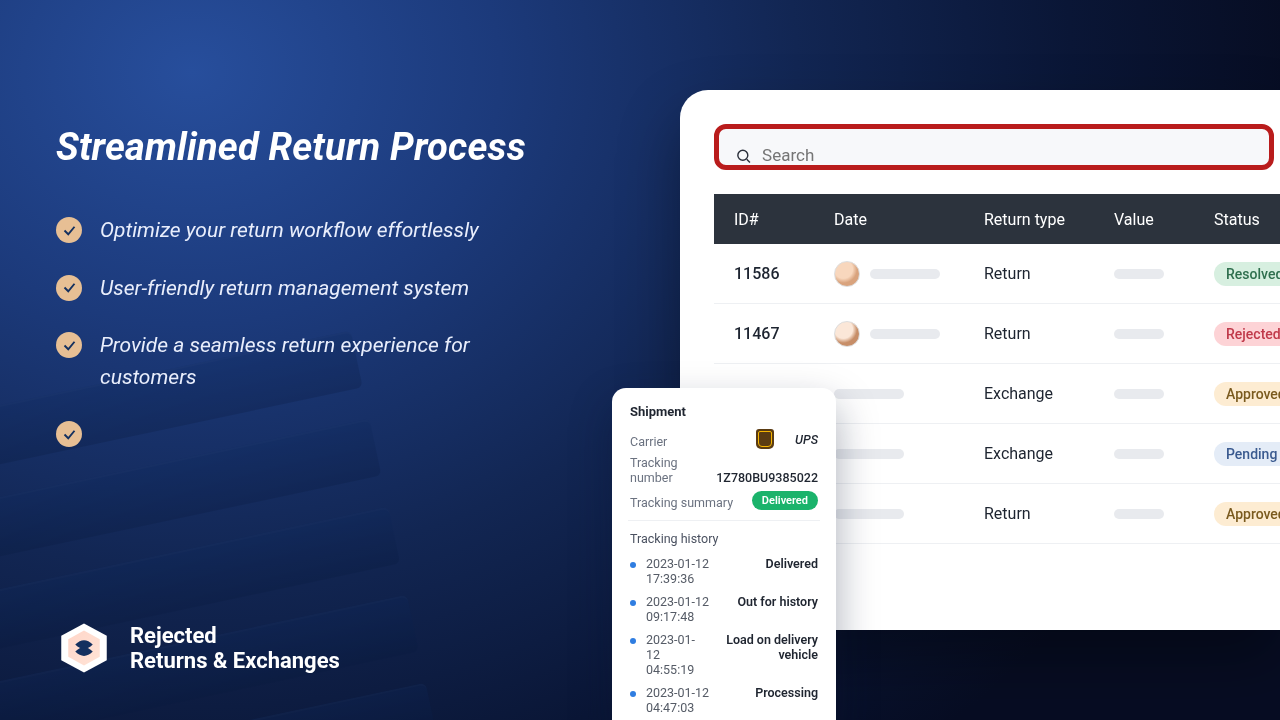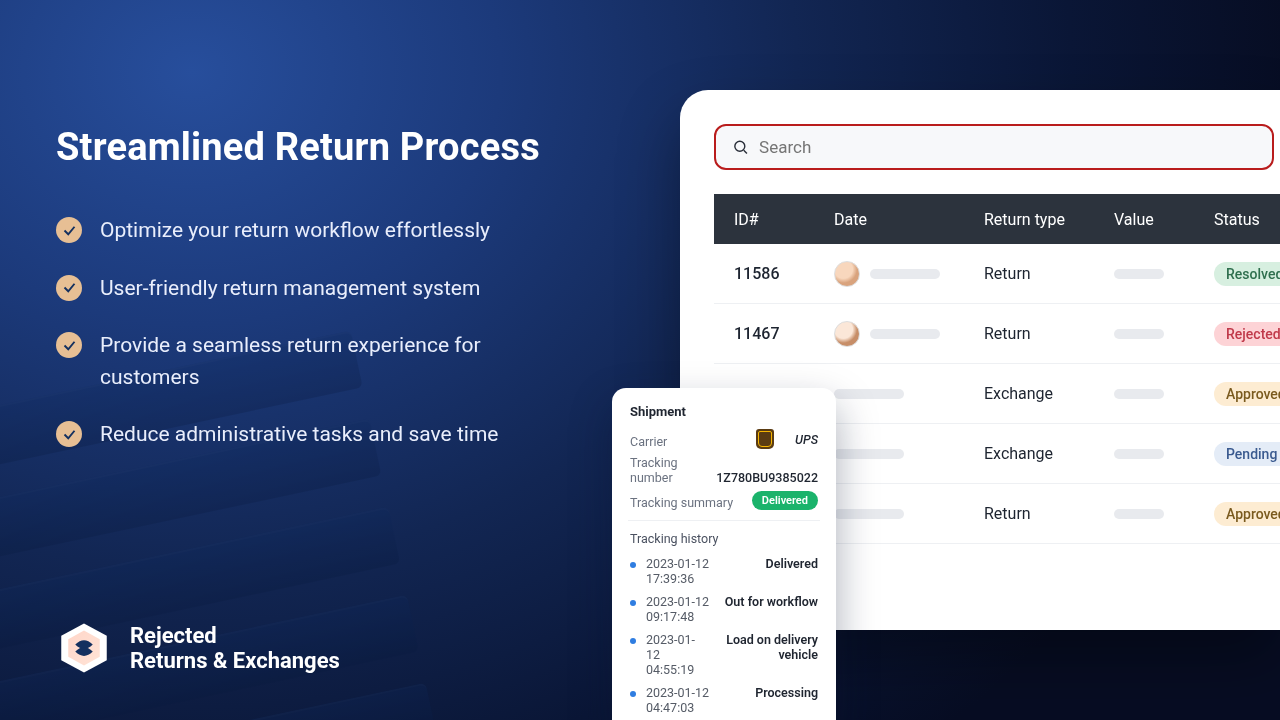--- a/index.html
+++ b/index.html
@@ -13,37 +13,37 @@
   
   .stripes { position:absolute; left:-120px; bottom:-80px; width:520px; height:420px; opacity:.25; transform: rotate(-12deg); pointer-events:none; }
   .stripes div { position:absolute; left:0; right:0; height:58px; background:linear-gradient(#0e2a5f,#091a3e); border-radius:6px; box-shadow: 0 2px 0 rgba(255,255,255,.05) inset; }
   .stripes div:nth-child(1){ top:0 }
   .stripes div:nth-child(2){ top:90px }
   .stripes div:nth-child(3){ top:180px }
   .stripes div:nth-child(4){ top:270px }
   .stripes div:nth-child(5){ top:360px }
 
   
-  .hero { position:absolute; left:56px; top:125px; width:560px; }
+  .hero { position:absolute; left:56px; top:125px; width:560px;font-style:italic; }
   .hero h1 { font-size:38px; font-weight:700; letter-spacing:.2px; margin-bottom:46px; }
   .bullets { display:flex; flex-direction:column; gap:26px; }
   .bullet { display:flex; align-items:flex-start; gap:18px; }
   .check { flex:0 0 26px; width:26px; height:26px; border-radius:50%; background:#e7bf94; display:flex; align-items:center; justify-content:center; margin-top:2px; }
   .check svg { width:15px; height:15px; stroke:#14305f; stroke-width:3; fill:none; }
   .bullet span { font-size:21px; line-height:1.5; color:#e9eefc; font-weight:400; max-width:470px; }
 
   
   .brand { position:absolute; left:56px; bottom:44px; display:flex; align-items:center; gap:18px; }
   .brand-logo { width:56px; height:56px; position:relative; }
   .brand-text .l1 { font-size:22px; font-weight:700; }
   .brand-text .l2 { font-size:22px; font-weight:700; }
 
   
   .app { position:absolute; right:0; top:90px; width:600px; height:540px; background:#fff; border-radius:28px 0 0 0; box-shadow:0 30px 60px rgba(0,0,0,.35); padding:34px 0 0 34px; color:#1e2430; overflow:hidden; }
-  .search { width:560px; height:46px; background:#f7f8fa; border:2px solid #b91c1c; border-radius:12px; display:flex; align-items:center; gap:10px; padding:0 16px; }
+  .search { width:560px; height:46px; background:#f7f8fa; border:5px solid #b91c1c; border-radius:12px; display:flex; align-items:flex-end; gap:10px; padding:0 16px; }
   .search svg { width:18px; height:18px; stroke:#2a2f3a; stroke-width:2; fill:none; }
   .search input { border:none; outline:none; background:transparent; font-size:17px; color:#777e8b; width:100%; }
 
   .table { margin-top:24px; width:600px; }
   .thead { display:grid; grid-template-columns:100px 150px 130px 100px 140px; align-items:center; background:#2c333d; color:#fff; height:50px; padding-left:20px; font-size:16px; }
   .trow { display:grid; grid-template-columns:100px 150px 130px 100px 140px; align-items:center; height:60px; padding-left:20px; border-bottom:1px solid #eef0f3; font-size:16px; color:#1d2430; }
   .trow .id { font-weight:500; }
   .date-cell { display:flex; align-items:center; gap:10px; }
   .avatar { width:26px; height:26px; border-radius:50%; background:radial-gradient(circle at 35% 30%, #f8d7bd 0 40%, #d9a37d 60%); border:1px solid #ddd;}
   .avatar.b { background:radial-gradient(circle at 35% 30%, #fbe7d8 0 40%, #c78e68 60%); }
@@ -110,21 +110,20 @@
             </svg>
           </div>
         <span>Provide a seamless return experience for customers</span>
       </div>
       <div class="bullet">
         <div class="check">
             <svg viewBox="0 0 24 24">
               <polyline points="4 12 10 18 20 6"></polyline>
             </svg>
           </div>
-        <span>Reduce administrative tasks and save time</span>
       </div>
     </div>
   </div>
 
   <div class="brand">
     <div class="brand-logo">
       <svg viewBox="0 0 64 64" width="56" height="56">
         <defs>
           <linearGradient id="g1" x1="0" y1="0" x2="1" y2="1">
             <stop offset="0" stop-color="#ff8a65"></stop>
@@ -246,21 +245,21 @@
     <div style="color:#4a5160; margin-bottom:6px;">Tracking history</div>
     <div class="hist">
       <div class="item">
           <span class="dot"></span>
           <span class="ts">2023-01-12 17:39:36</span>
           <span class="st">Delivered</span>
         </div>
       <div class="item">
           <span class="dot"></span>
           <span class="ts">2023-01-12 09:17:48</span>
-          <span class="st">Out for workflow</span>
+          <span class="st">Out for history</span>
         </div>
       <div class="item">
           <span class="dot"></span>
           <span class="ts">2023-01-12 04:55:19</span>
           <span class="st">Load on delivery vehicle</span>
         </div>
       <div class="item">
           <span class="dot"></span>
           <span class="ts">2023-01-12 04:47:03</span>
           <span class="st">Processing</span>

